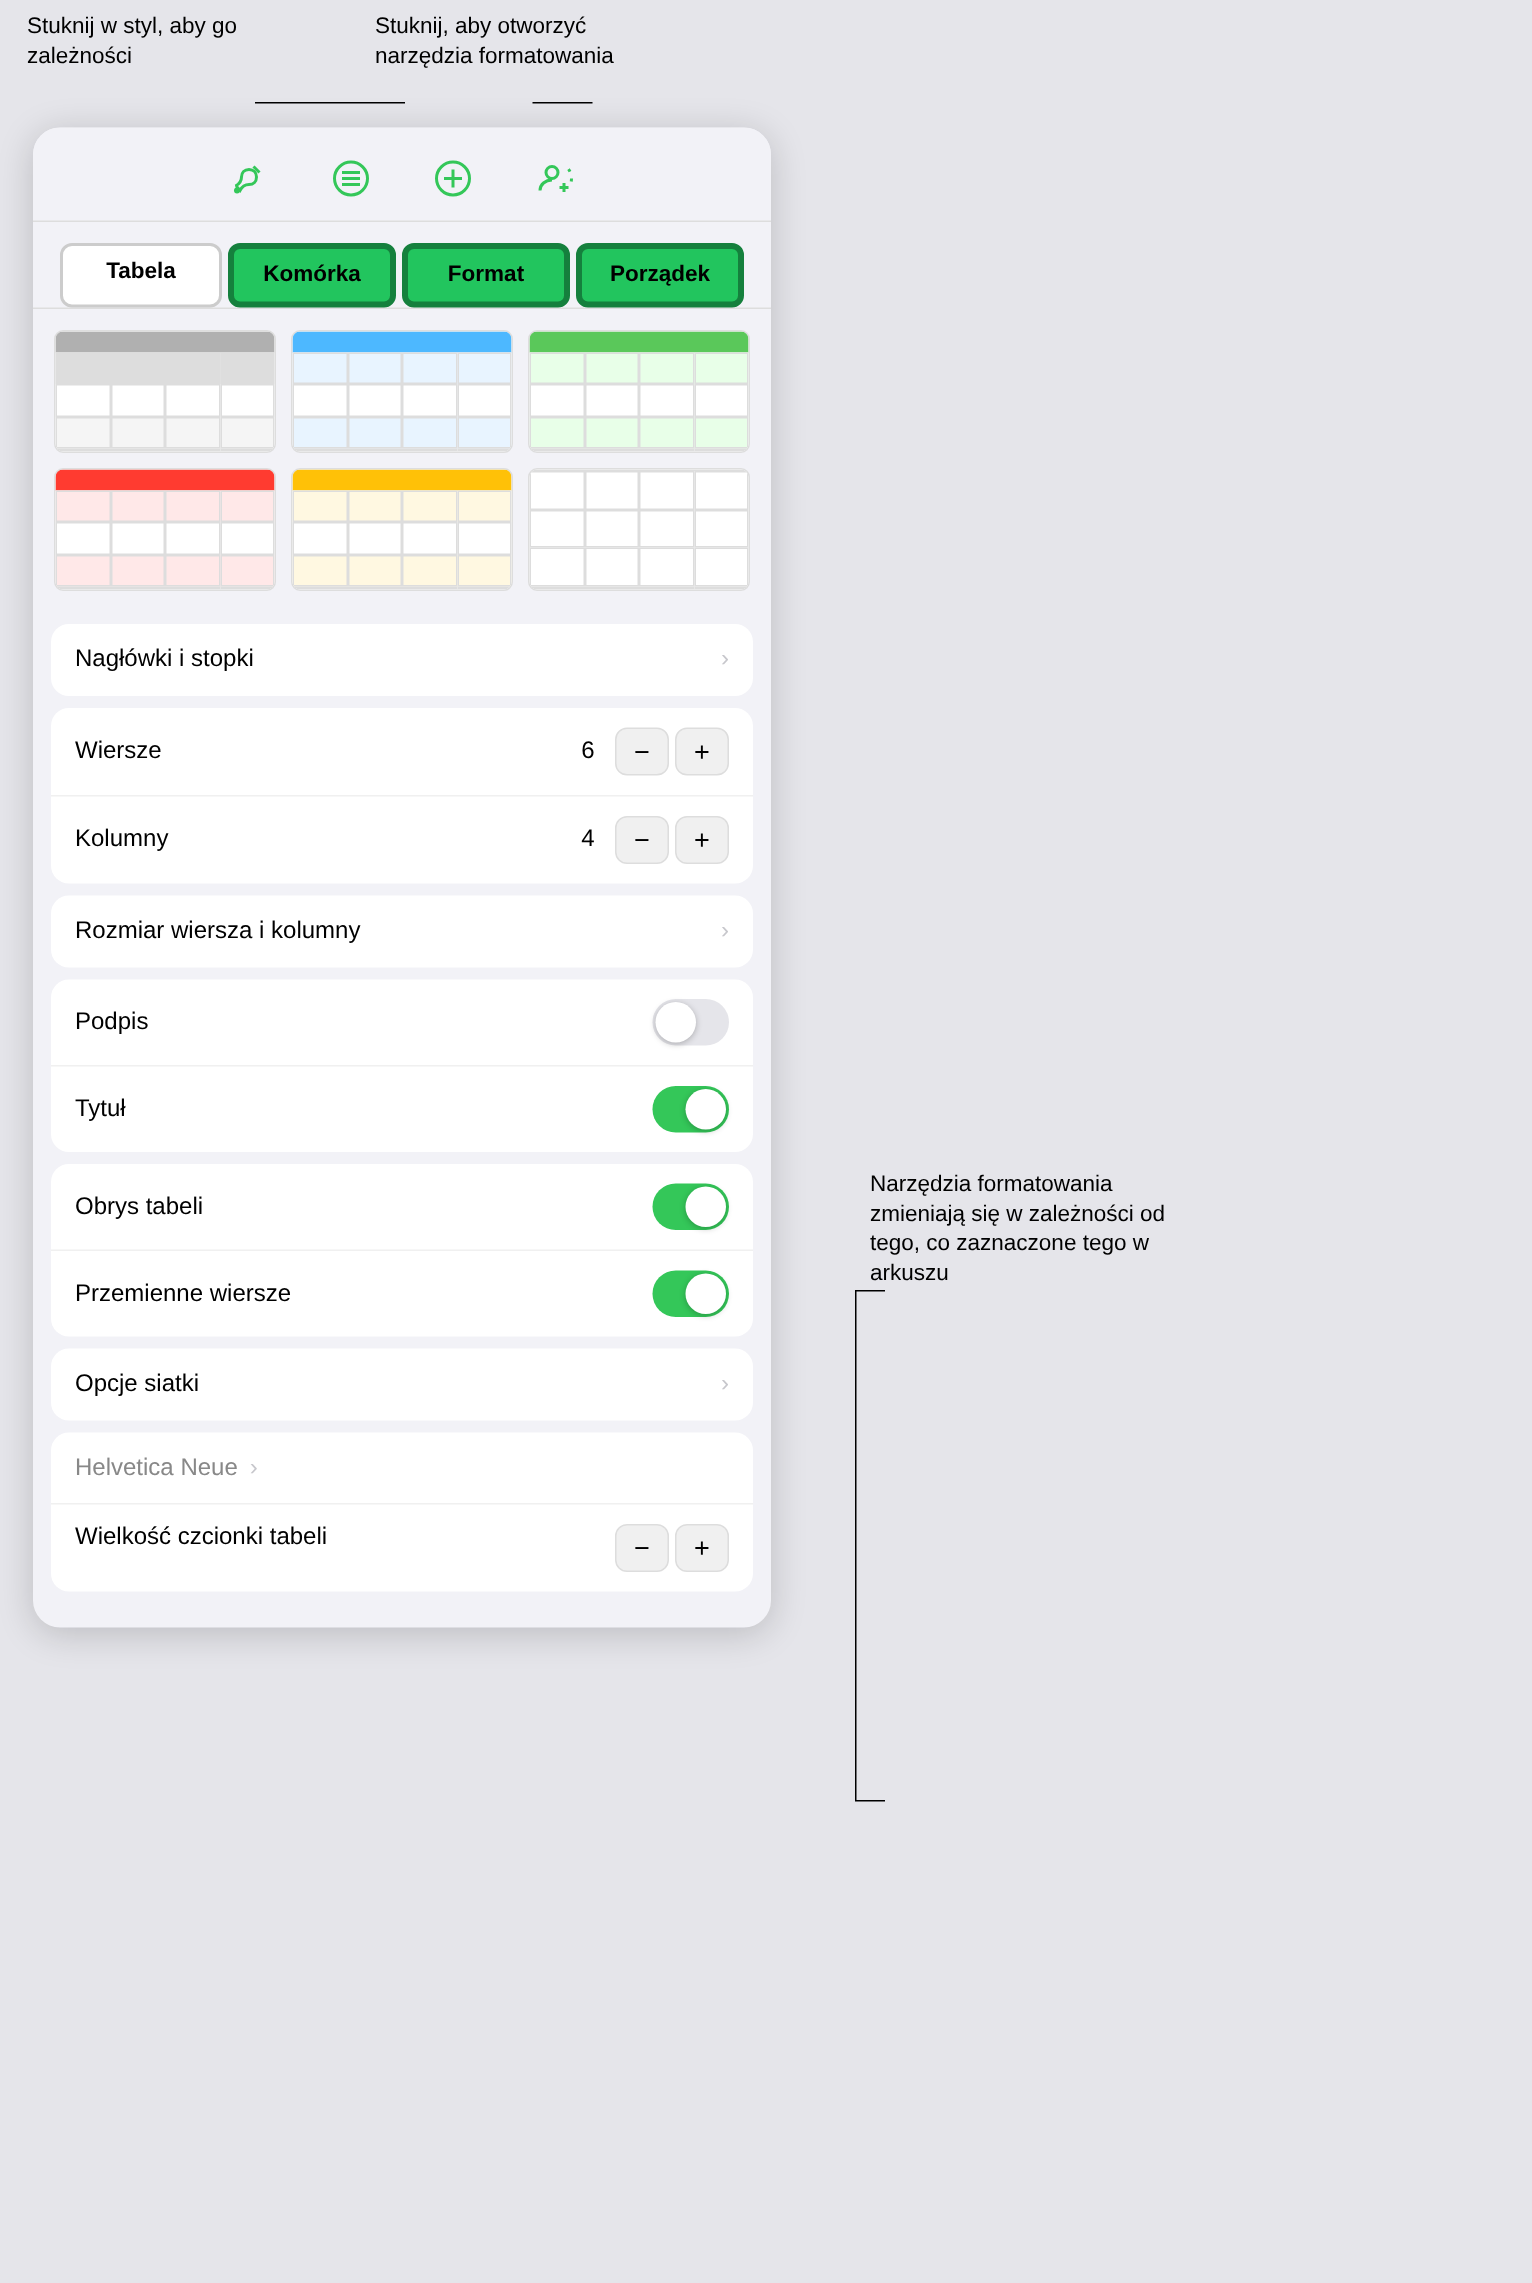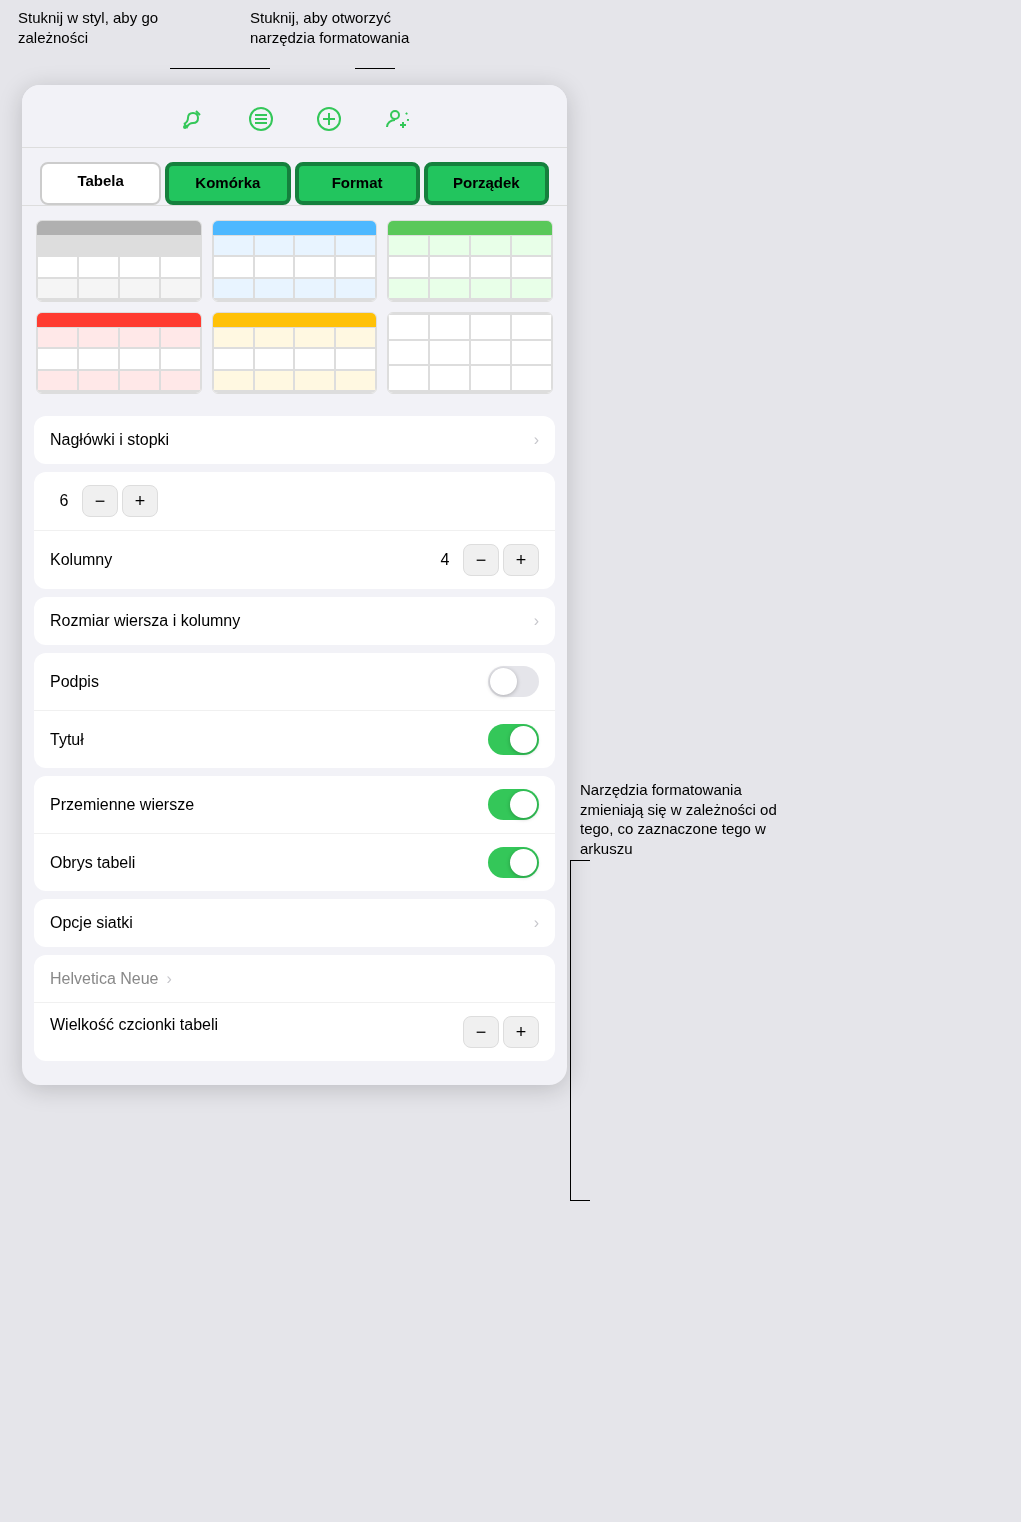--- a/index.html
+++ b/index.html
@@ -51,21 +51,21 @@
       width: 40px;
       height: 2px;
       border-top: 1px solid #000;
     }
 
     
     .panel-container {
       position: absolute;
       top: 85px;
       left: 22px;
-      width: 545px;
+      width: 492px;
       background: #f2f2f7;
       border-radius: 18px;
       overflow: hidden;
       box-shadow: 0 4px 24px rgba(0,0,0,0.18);
     }
 
     
     .toolbar {
       background: #f2f2f7;
       display: flex;
@@ -468,20 +468,21 @@
 
   <div class="section">
     <div class="section-row">
       <span class="row-label">Nagłówki i stopki</span>
       <span class="row-chevron">›</span>
     </div>
   </div>
 
   <div class="section">
     <div class="section-row">
+      <span class="row-label">Wiersze</span>
       <div class="stepper">
         <span class="stepper-value">6</span>
         <div class="stepper-btn">−</div>
         <div class="stepper-btn">+</div>
       </div>
     </div>
     <div class="section-row">
       <span class="row-label">Kolumny</span>
       <div class="stepper">
         <span class="stepper-value">4</span>
@@ -508,27 +509,27 @@
     <div class="section-row">
       <span class="row-label">Tytuł</span>
       <div class="toggle on">
         <div class="toggle-knob"></div>
       </div>
     </div>
   </div>
 
   <div class="section">
     <div class="section-row">
-      <span class="row-label">Przemienne wiersze</span>
+      <span class="row-label">Obrys tabeli</span>
       <div class="toggle on">
         <div class="toggle-knob"></div>
       </div>
     </div>
     <div class="section-row">
-      <span class="row-label">Obrys tabeli</span>
+      <span class="row-label">Przemienne wiersze</span>
       <div class="toggle on">
         <div class="toggle-knob"></div>
       </div>
     </div>
   </div>
 
   <div class="section">
     <div class="section-row">
       <span class="row-label">Opcje siatki</span>
       <span class="row-chevron">›</span>

